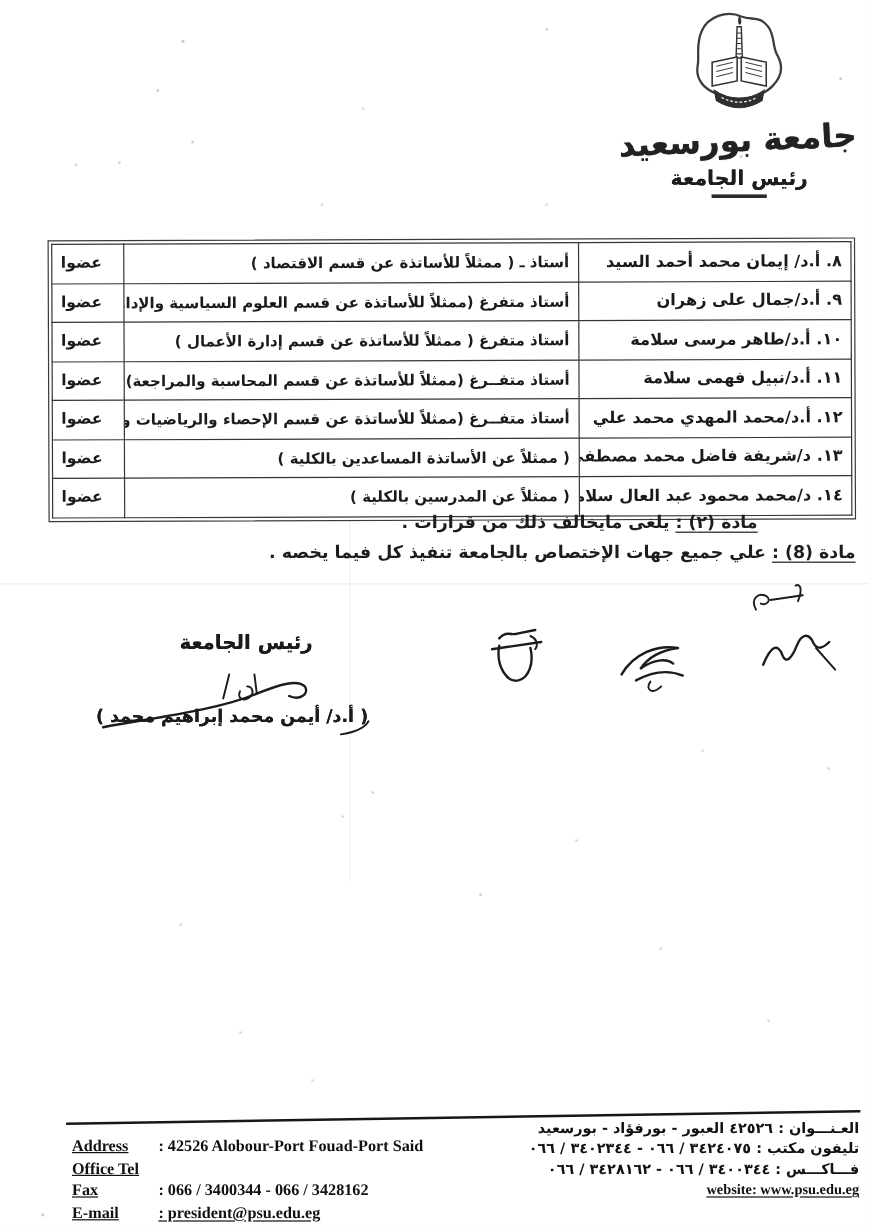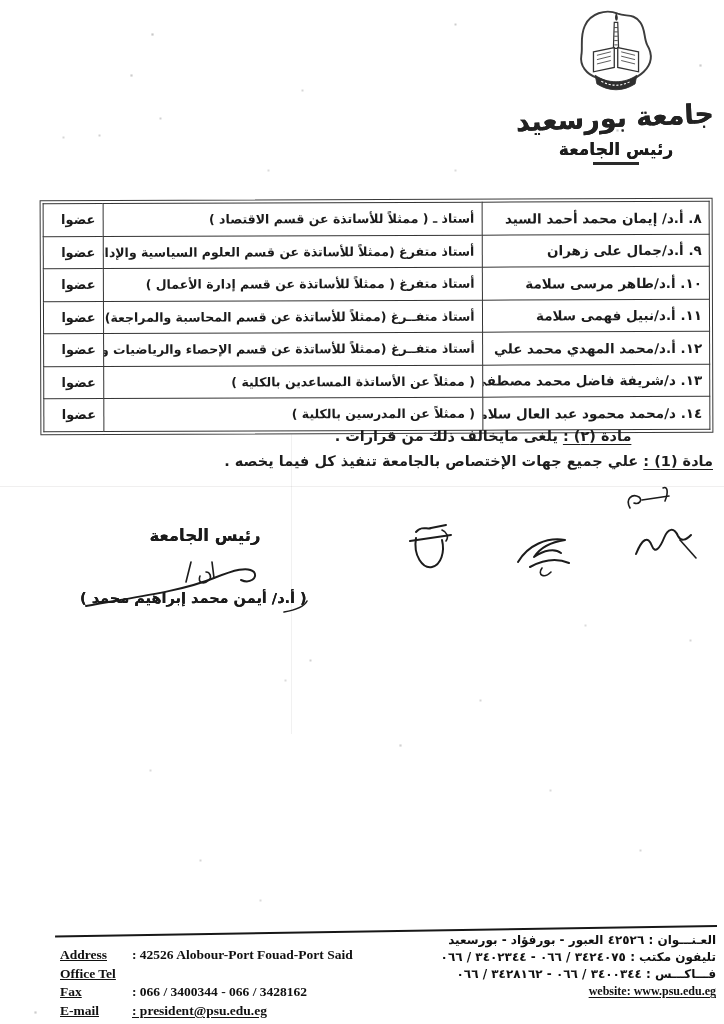--- a/index.html
+++ b/index.html
@@ -47,21 +47,21 @@
     transform:rotate(-0.2deg);
   }
   table.members{border-collapse:collapse;width:100%;direction:rtl;table-layout:fixed;}
   table.members td{
     border:1.2px solid #353535;height:29.5px;
     font-weight:bold;color:#1b1b1b;vertical-align:middle;
     padding:1px 7px;overflow:hidden;white-space:nowrap;
   }
   td.name-cell{width:210px;font-size:13.5px;text-align:right;}
   td.role-cell{width:360px;font-size:12.5px;text-align:right;}
-  td.member-cell{width:44px;font-size:13px;text-align:right;padding:1px 2px;}
+  td.member-cell{width:44px;font-size:13px;text-align:left;padding:1px 2px;}
   
   .articles{
     position:absolute;right:11px;top:428px;width:460px;
     direction:rtl;text-align:center;font-size:14.5px;font-weight:bold;color:#1d1d1d;
   }
   .article-line{margin-bottom:9px;white-space:nowrap;}
   .article-label{text-decoration:underline;text-underline-offset:3px;}
   
   .member-sigs{position:absolute;left:380px;top:470px;}
   .president-block{position:absolute;left:58px;top:526px;width:280px;}
@@ -179,21 +179,21 @@
         </tbody>
     </table>
   </div>
 
   <div class="articles">
     <div class="article-line">
       <span class="article-label">مادة (٢) :</span>
       <span>يلغى مايخالف ذلك من قرارات .</span>
     </div>
     <div class="article-line">
-      <span class="article-label">مادة (1) :</span>
+      <span class="article-label">مادة (8) :</span>
       <span>علي جميع جهات الإختصاص بالجامعة تنفيذ كل فيما يخصه .</span>
     </div>
   </div>
 
   <svg class="member-sigs" width="344" height="120" viewBox="0 0 344 120">
 
     <g>
       <path class="sig-thin" d="M250 38 c-5 -9 2 -15 9 -11 c4 3 0 8 -5 6"></path>
       <path class="sig-thin" d="M262 30 l27 -4"></path>
       <path class="sig-thin" d="M283 18 c4 -2 6 3 2 13"></path>

